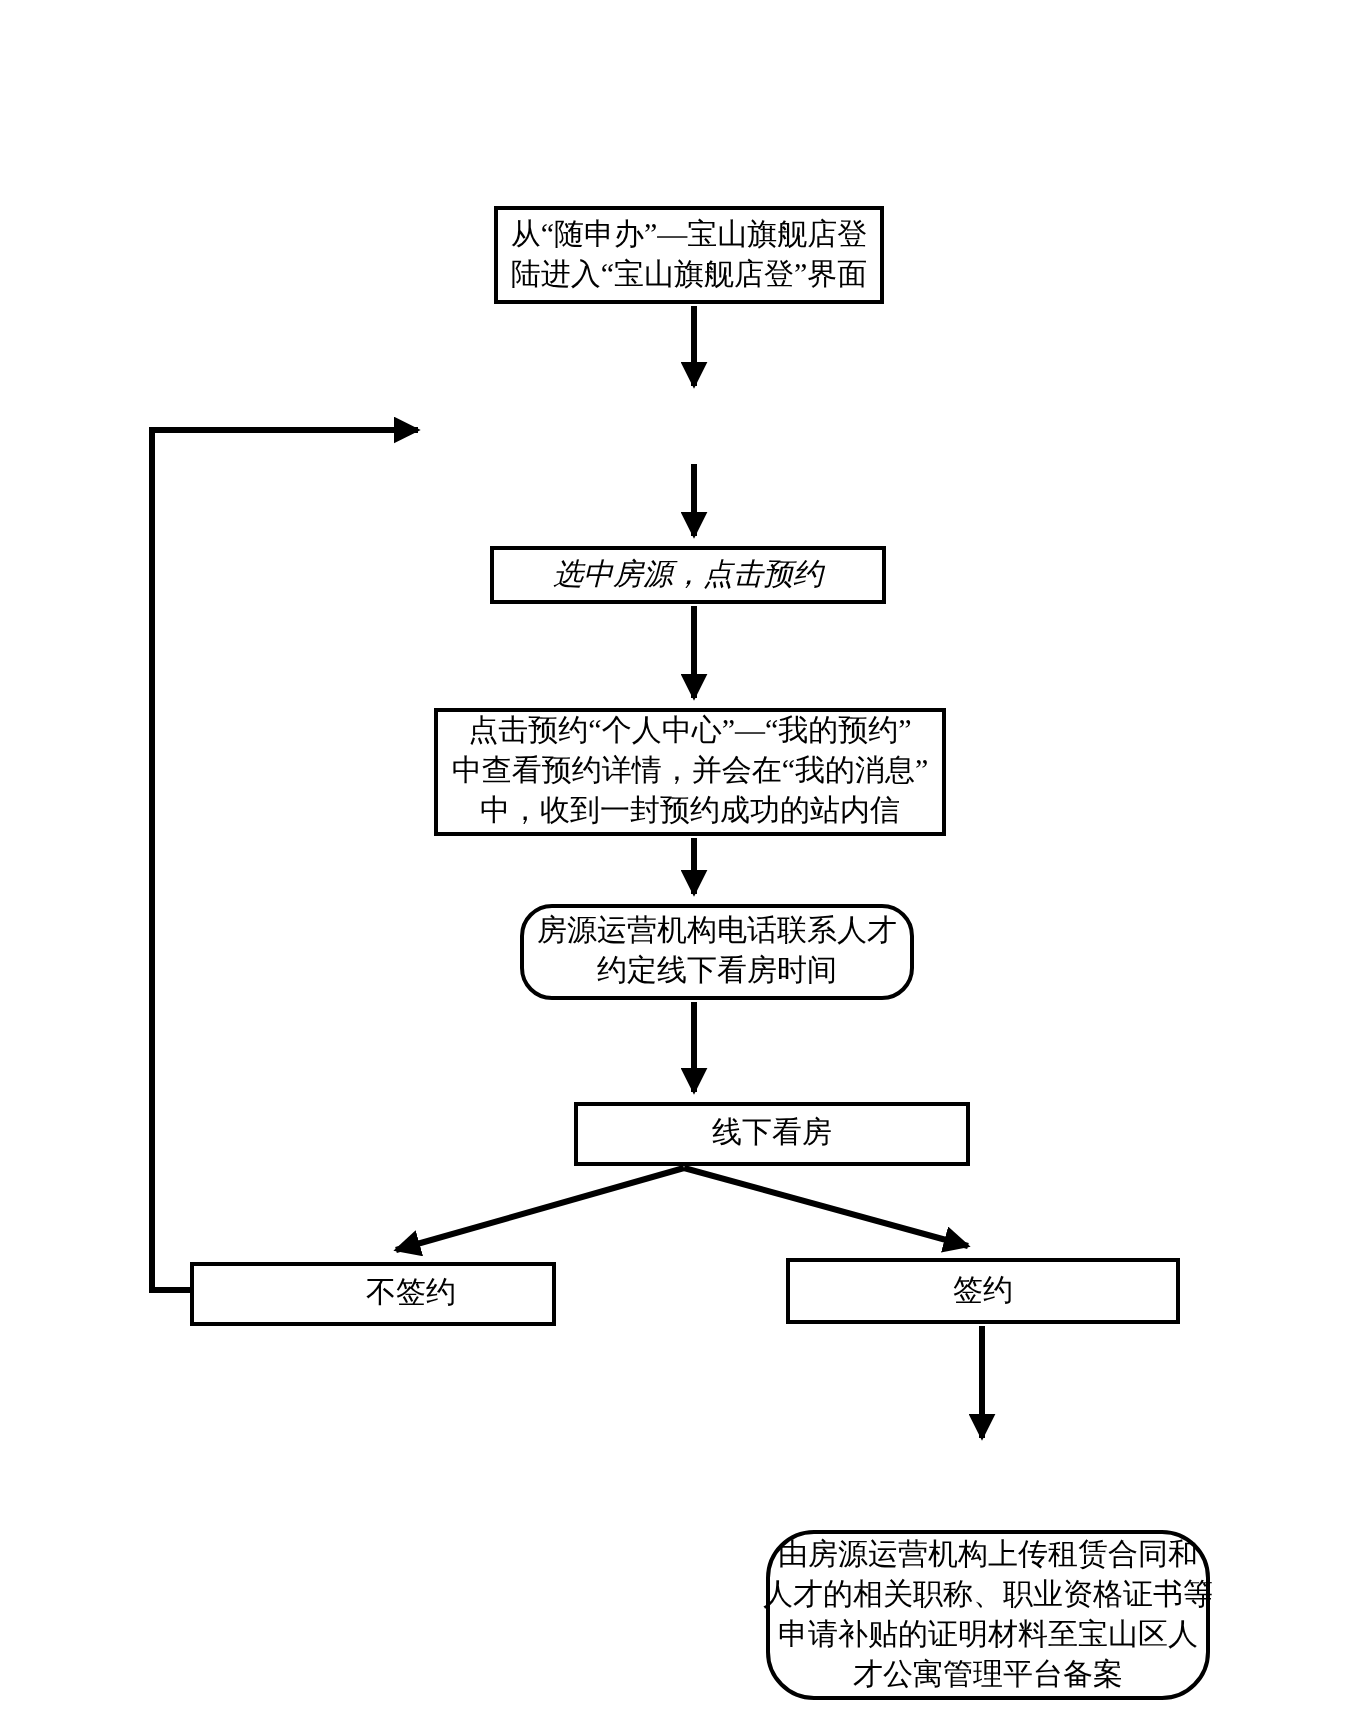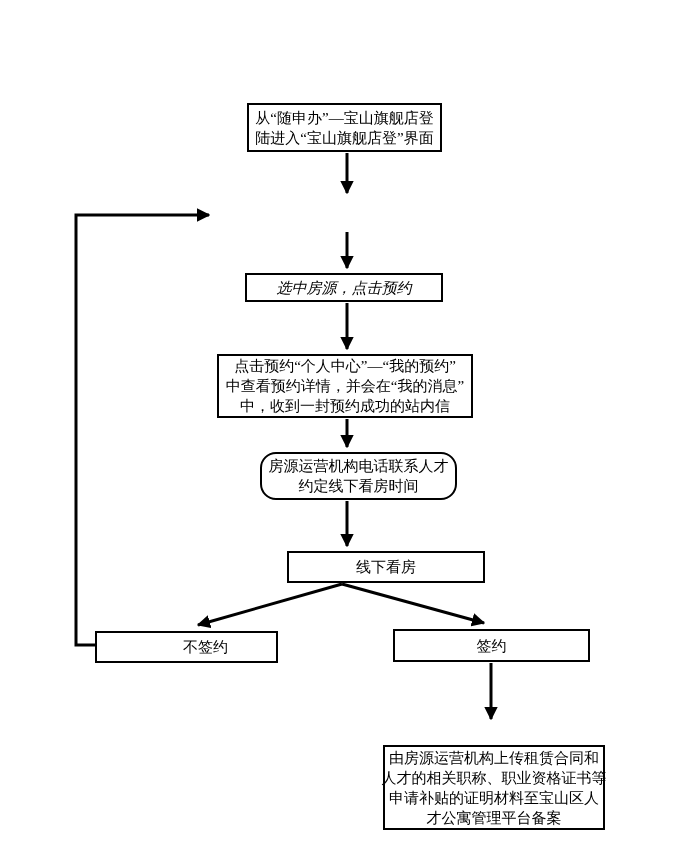--- a/index.html
+++ b/index.html
@@ -48,21 +48,21 @@
     white-space: nowrap;
   }
   .n-login   { left: 247px; top: 103px; width: 195px; height: 49px; }
   .n-filter  { left: 217px; top: 198px; width: 258px; height: 33px; }
   .n-select  { left: 245px; top: 273px; width: 198px; height: 29px; font-style: italic; }
   .n-confirm { left: 217px; top: 354px; width: 256px; height: 64px; }
   .n-contact { left: 260px; top: 452px; width: 197px; height: 48px; border-radius: 16px; }
   .n-viewing { left: 245px; top: 551px; width: 198px; height: 32px; margin-left: 42px; }
   .n-nosign  { left:  95px; top: 631px; width: 183px; height: 32px; padding-left: 38px; }
   .n-sign    { left: 393px; top: 629px; width: 197px; height: 33px; }
-  .n-filing  { left: 383px; top: 745px; width: 222px; height: 85px; }
+  .n-filing  { left: 383px; top: 765px; width: 222px; height: 85px; border-radius: 24px; }
 </style>
 </head>
 <body>
 
 <div class="canvas">
 
 
   <svg class="edges" viewBox="0 0 682 860" xmlns="http://www.w3.org/2000/svg">
     <defs>
       <marker id="ah" viewBox="0 0 10 10" refX="9" refY="5" markerWidth="4.5" markerHeight="4.5" orient="auto-start-reverse">

